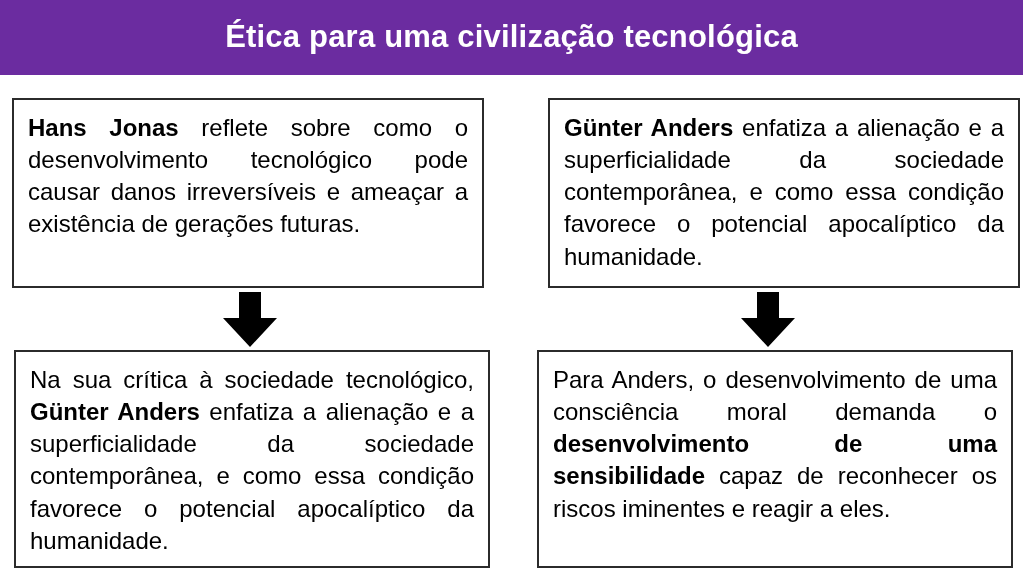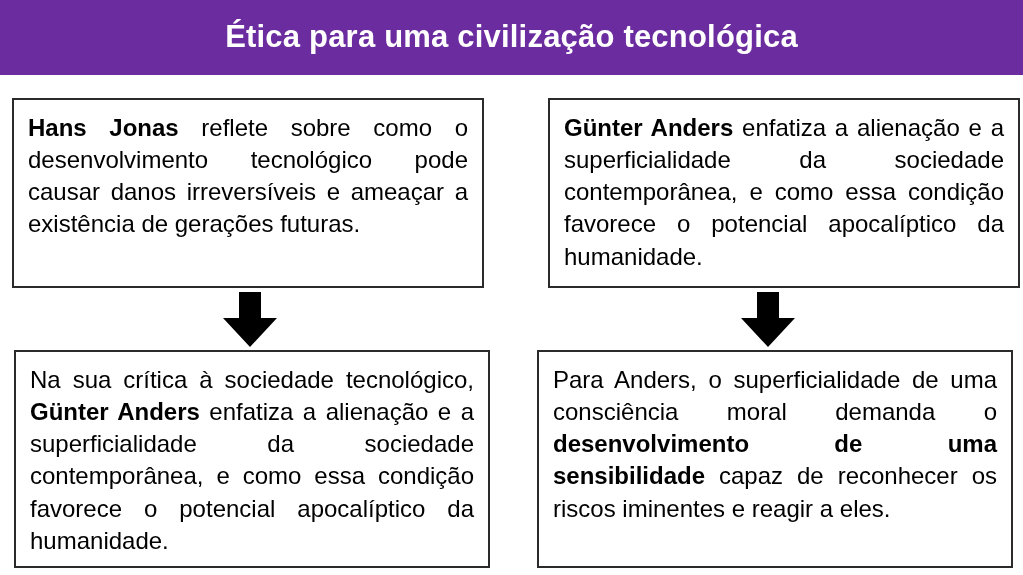--- a/index.html
+++ b/index.html
@@ -125,16 +125,16 @@
     <svg width="64" height="56" viewBox="0 0 64 56" xmlns="http://www.w3.org/2000/svg">
       <polygon points="21,0 43,0 43,26 59,26 32,55 5,26 21,26" fill="#000000"></polygon>
     </svg>
   </div>
 
   <div class="box" id="box-critica">
     <span>Na sua crítica à sociedade tecnológico, </span><b>Günter Anders</b><span> enfatiza a alienação e a superficialidade da sociedade contemporânea, e como essa condição favorece o potencial apocalíptico da humanidade.</span>
   </div>
 
   <div class="box" id="box-sensibilidade">
-    <span>Para Anders, o superficialidade de uma consciência moral demanda o </span><b>desenvolvimento de uma sensibilidade</b><span> capaz de reconhecer os riscos iminentes e reagir a eles.</span>
+    <span>Para Anders, o desenvolvimento de uma consciência moral demanda o </span><b>desenvolvimento de uma sensibilidade</b><span> capaz de reconhecer os riscos iminentes e reagir a eles.</span>
   </div>
 
 </div>
 
 </body></html>

